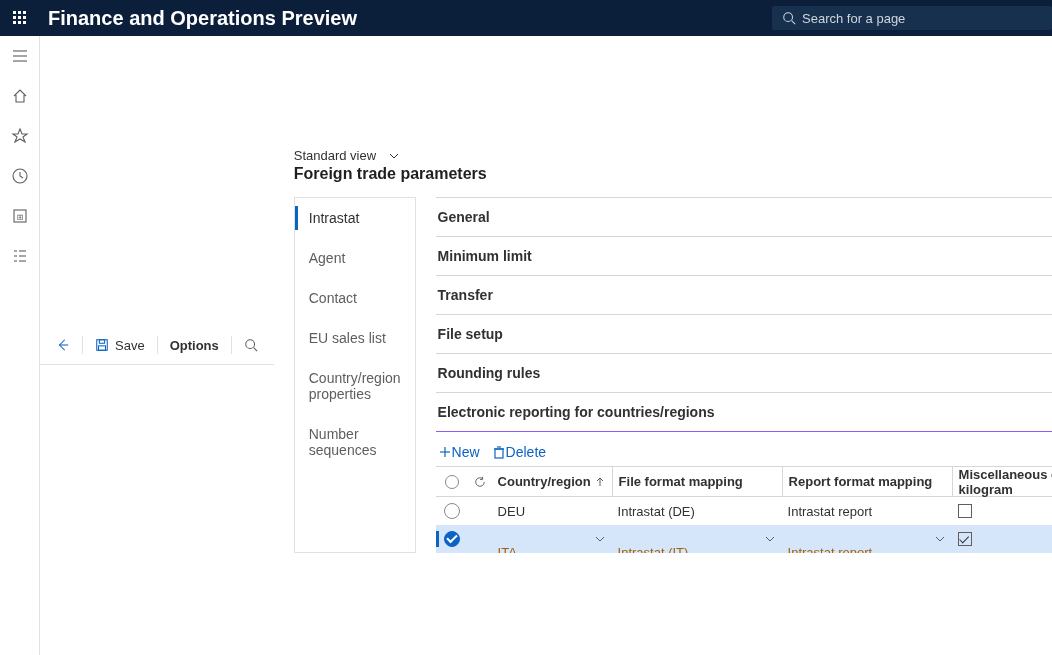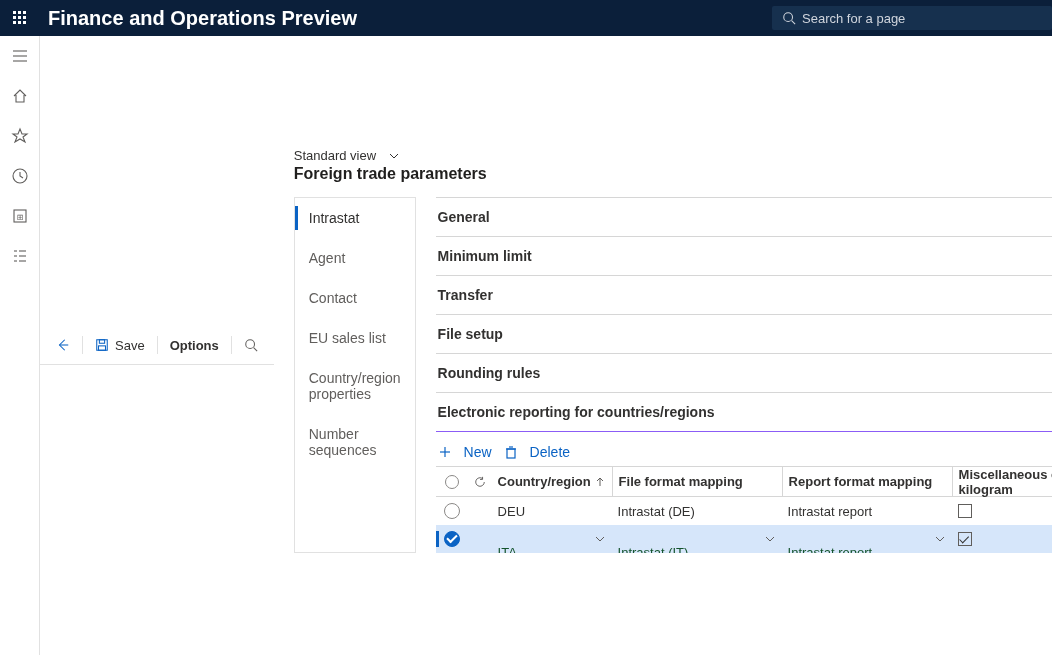--- a/index.html
+++ b/index.html
@@ -42,21 +42,21 @@
     .vtab.active { color: #323130; font-weight: 400; position: relative; }
     .vtab.active::before { content: ""; position: absolute; left: 0; top: 8px; bottom: 8px; width: 3px; background: #0b63c4; }
     
     .detail { flex: 1; }
     .detail-title { font-size: 18px; font-weight: 600; margin: 2px 0 12px 0; }
     .section-row { border-top: 1px solid #d6d6d6; padding: 11px 2px; font-size: 14px; font-weight: 600; cursor: pointer; }
     .section-row.last { border-bottom: 1px solid #8b5cf6; }
     
     .grid-region { margin-top: 6px; }
     .grid-toolbar { display: flex; align-items: center; gap: 12px; padding: 6px 2px; }
-    .gt-btn { display: flex; align-items: center; gap: 12px; color: #0b63c4; cursor: pointer; font-size: 14px; }
+    .gt-btn { display: flex; align-items: center; gap: 0; color: #0b63c4; cursor: pointer; font-size: 14px; }
     .gt-btn svg { width: 14px; height: 14px; stroke: #0b63c4; }
     
     .grid { width: 100%; border-top: 1px solid #d6d6d6; }
     .grid-header, .grid-row { display: flex; align-items: center; }
     .grid-header { height: 30px; border-bottom: 1px solid #d6d6d6; font-size: 13px; font-weight: 600; color: #323130; }
     .gh-cell, .gr-cell { padding: 0 6px; display: flex; align-items: center; }
     .col-sel   { width: 32px; justify-content: center; }
     .col-ref   { width: 24px; justify-content: center; }
     .col-country { width: 120px; }
     .col-file    { width: 170px; }
@@ -68,21 +68,21 @@
     .refresh svg { width: 14px; height: 14px; stroke: #605e5c; fill: none; stroke-width: 1.1; }
     
     .grid-row { height: 28px; font-size: 13px; }
     .grid-row .gr-cell.col-file, .grid-row .gr-cell.col-report, .grid-row .gr-cell.col-misc { height: 100%; }
     .grid-row.sel { background: #d6e6fa; }
     .grid-row.sel .rowhandle { position: relative; }
     .grid-row.sel .rowhandle::before { content: ""; position: absolute; left: 0; top: 0; bottom: 0; width: 3px; background: #0b63c4; }
     .row-radio { width: 16px; height: 16px; border: 1px solid #8a8886; border-radius: 50%; }
     .row-radio.checked { background: #0b63c4; border-color: #0b63c4; display: flex; align-items: center; justify-content: center; }
     .row-radio.checked::after { content: ""; width: 8px; height: 4px; border-left: 2px solid #fff; border-bottom: 2px solid #fff; transform: rotate(-45deg) translate(1px,-1px); }
-    .link { color: #14532d; margin-top: 26px; }
+    .link { color: #a16207; margin-top: 26px; }
     .cell-chev { margin-left: auto; width: 12px; height: 12px; color: #605e5c; }
     .chk { width: 14px; height: 14px; border: 1px solid #605e5c; display: inline-flex; align-items: center; justify-content: center; }
     .chk.on::after { content: ""; width: 8px; height: 4px; border-left: 1.5px solid #323130; border-bottom: 1.5px solid #323130; transform: rotate(-45deg) translate(0.5px,-1px); }
   </style>
 </head>
 <body>
 
 <div class="topbar">
   <div class="waffle">
     <svg viewBox="0 0 16 16">

